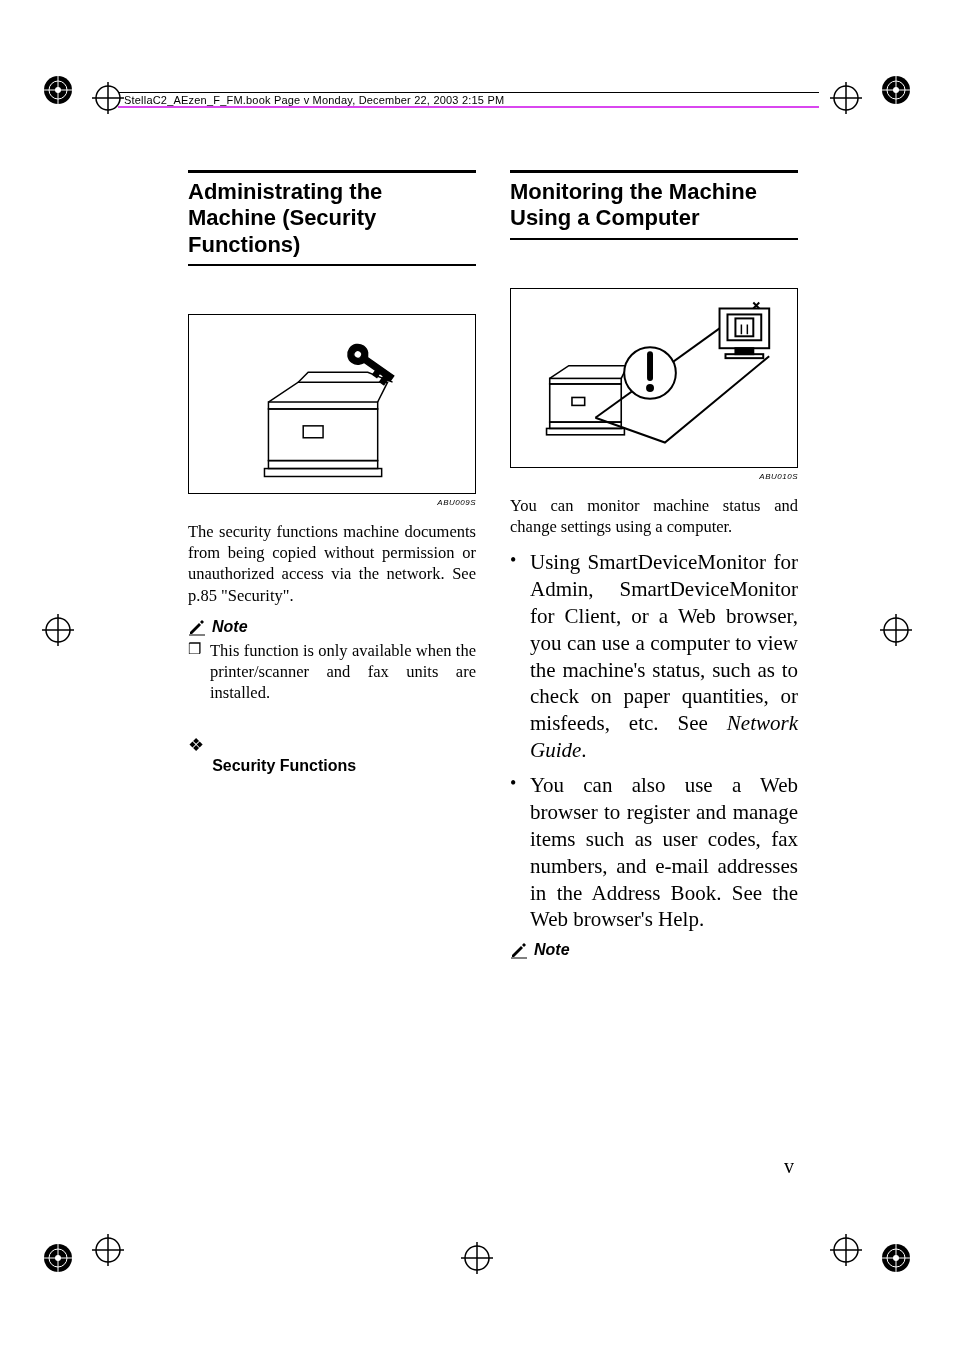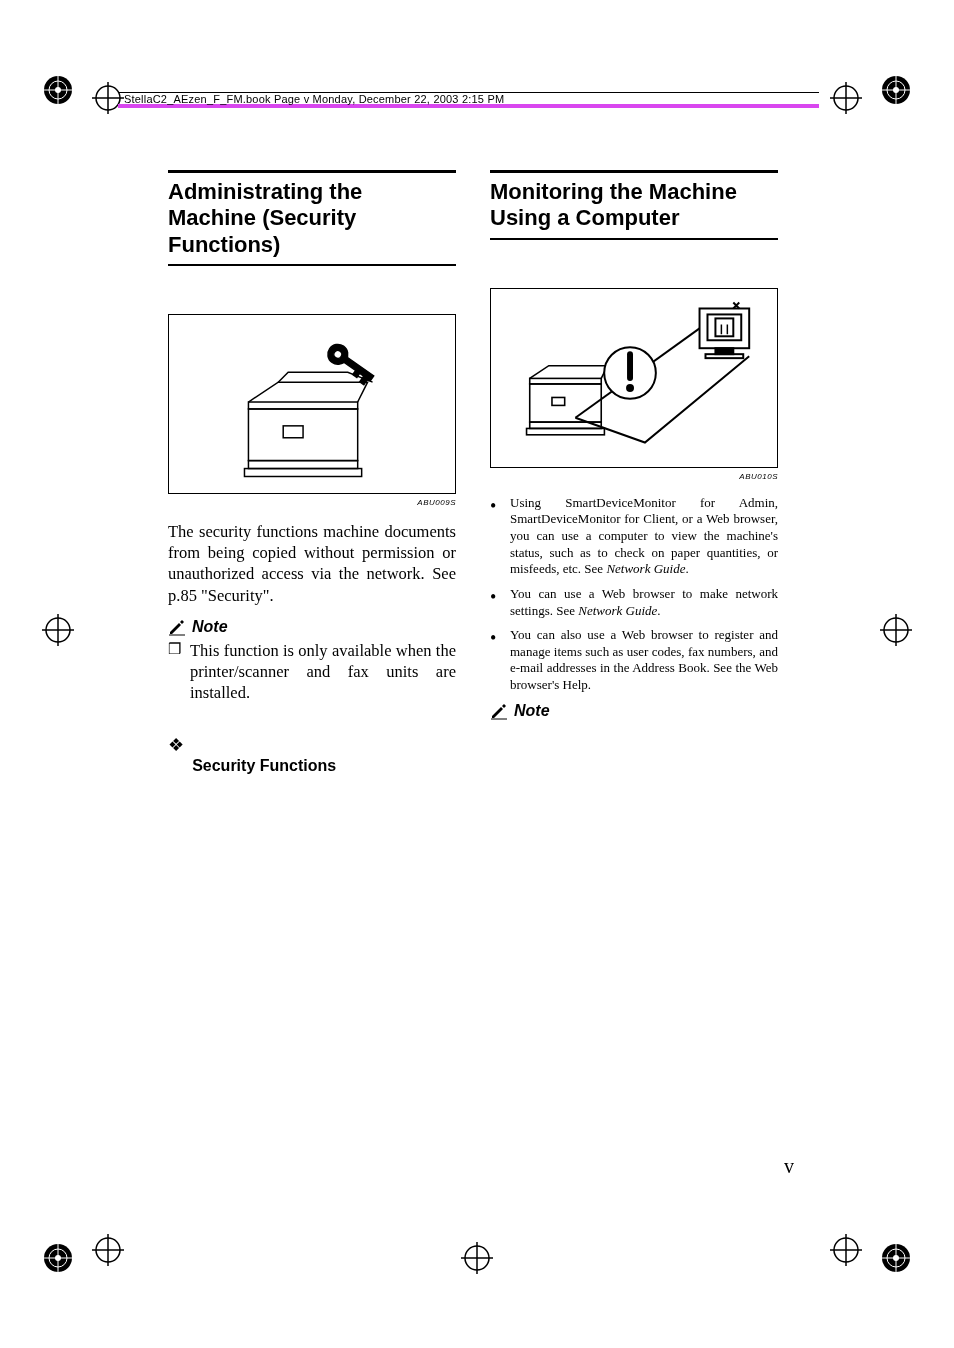--- a/index.html
+++ b/index.html
@@ -15,25 +15,25 @@
   .reg-tr-open  { top: 80px; right: 90px; }
   .reg-bl-solid { bottom: 72px; left: 40px; }
   .reg-bl-open  { bottom: 80px; left: 90px; }
   .reg-br-solid { bottom: 72px; right: 40px; }
   .reg-br-open  { bottom: 80px; right: 90px; }
   .reg-ml-open  { top: 612px; left: 40px; }
   .reg-mr-open  { top: 612px; right: 40px; }
   .reg-bc-open  { bottom: 72px; left: 459px; }
 
   
-  .header-bar { position: absolute; top: 92px; left: 118px; right: 135px; border-top: 1px solid #000; border-bottom: 4px solid #d946ef; height: 16px; display: flex; align-items: center; padding: 0 6px; }
+  .header-bar { position: absolute; top: 92px; left: 118px; right: 135px; border-top: 1px solid #000; border-bottom: 2px solid #d946ef; height: 16px; display: flex; align-items: center; padding: 0 6px; }
   .header-bar span { font-size: 11px; font-family: Arial, sans-serif; letter-spacing: 0.2px; }
 
   
-  .content { position: absolute; top: 170px; left: 168px; width: 610px; display: flex; gap: 34px; }
+  .content { position: absolute; top: 170px; left: 188px; width: 610px; display: flex; gap: 34px; }
   .col { width: 290px; }
 
   .section-rule-thick { border-top: 3px solid #000; margin-bottom: 6px; }
   .section-title { font-family: Arial, Helvetica, sans-serif; font-weight: bold; font-size: 22px; line-height: 1.2; margin-bottom: 6px; }
   .section-rule-thin { border-top: 2px solid #000; margin-bottom: 24px; }
 
   .figure { border: 1px solid #000; width: 288px; height: 180px; position: relative; margin-bottom: 4px; display:flex; align-items:center; justify-content:center; }
   .figure svg { display:block; }
   .fig-caption { text-align: right; font-size: 8px; font-family: Arial, sans-serif; letter-spacing: 0.5px; margin-bottom: 14px; font-style: italic; }
 
@@ -45,21 +45,21 @@
 
   .box-list { list-style: none; padding-left: 0; }
   .box-list li { position: relative; padding-left: 22px; font-size: 16.5px; line-height: 1.28; text-align: justify; margin-bottom: 8px; }
   .box-list li::before { content: "❒"; position: absolute; left: 0; top: 0; font-size: 15px; }
 
   .sub-head { display:flex; align-items:center; gap:8px; margin-top: 12px; margin-bottom: 6px; }
   .sub-head .diamond { font-size: 18px; line-height: 1; }
   .sub-head .label { font-family: Arial, Helvetica, sans-serif; font-weight: bold; font-size: 16px; margin-top: 42px; }
 
   .bullet-list { list-style: none; padding-left: 20px; }
-  .bullet-list li { position: relative; padding-left: 18px; font-size: 13px; line-height: 1.28; text-align: justify; margin-bottom: 8px; }
+  .bullet-list li { position: relative; padding-left: 18px; font-size: 21px; line-height: 1.28; text-align: justify; margin-bottom: 8px; }
   .bullet-list li::before { content: "•"; position: absolute; left: 0; top: 0; font-size: 18px; }
 
   .bullet-list.outer { padding-left: 0; }
   .bullet-list.outer li { padding-left: 20px; }
 
   .italic { font-style: italic; }
 
   .page-number { position: absolute; right: 160px; bottom: 170px; font-size: 20px; font-family: "Times New Roman", serif; }
 </style>
 </head>
@@ -231,24 +231,24 @@
             </g>
 
             <circle cx="140" cy="85" r="26" fill="#fff"></circle>
             <path d="M140 66 v24" stroke-width="6" stroke-linecap="round"></path>
             <circle cx="140" cy="100" r="4" fill="#000" stroke="none"></circle>
           </g>
         </svg>
       </div>
       <div class="fig-caption">ABU010S</div>
 
+      <p class="body-text">You can monitor machine status and change settings using a computer.</p>
 
       <ul class="bullet-list outer">
         <li><span>Using SmartDeviceMonitor for Admin, SmartDeviceMonitor for Client, or a Web browser, you can use a computer to view the machine's status, such as to check on paper quantities, or misfeeds, etc. See </span><span class="italic">Network Guide</span><span>.</span></li>
-        <li><span>You can use a Web browser to make network settings. See </span><span class="italic">Network Guide</span><span>.</span></li>
         <li><span>You can also use a Web browser to register and manage items such as user codes, fax numbers, and e-mail addresses in the Address Book. See the Web browser's Help.</span><span class="italic"></span><span></span></li>
       </ul>
 
       <div class="note-head">
         <span class="pencil">
           <svg viewBox="0 0 18 18">
               <path d="M2 14 L11 5 l2 2 L4 16 l-2 0 z M12 4 l2 -2 l2 2 l-2 2 z" fill="#000"></path>
               <path d="M1 17 h16" stroke="#000" stroke-width="1"></path>
             </svg>
         </span>

